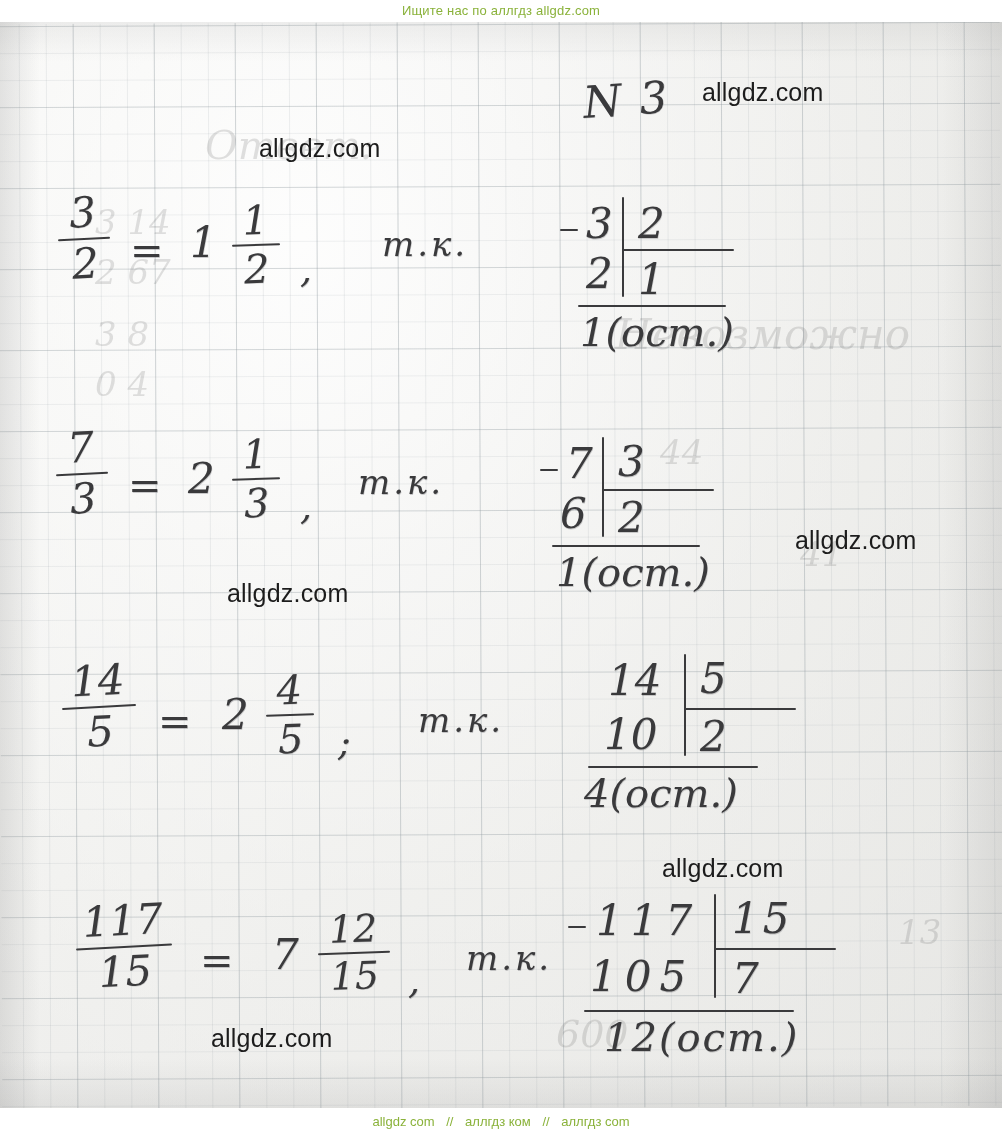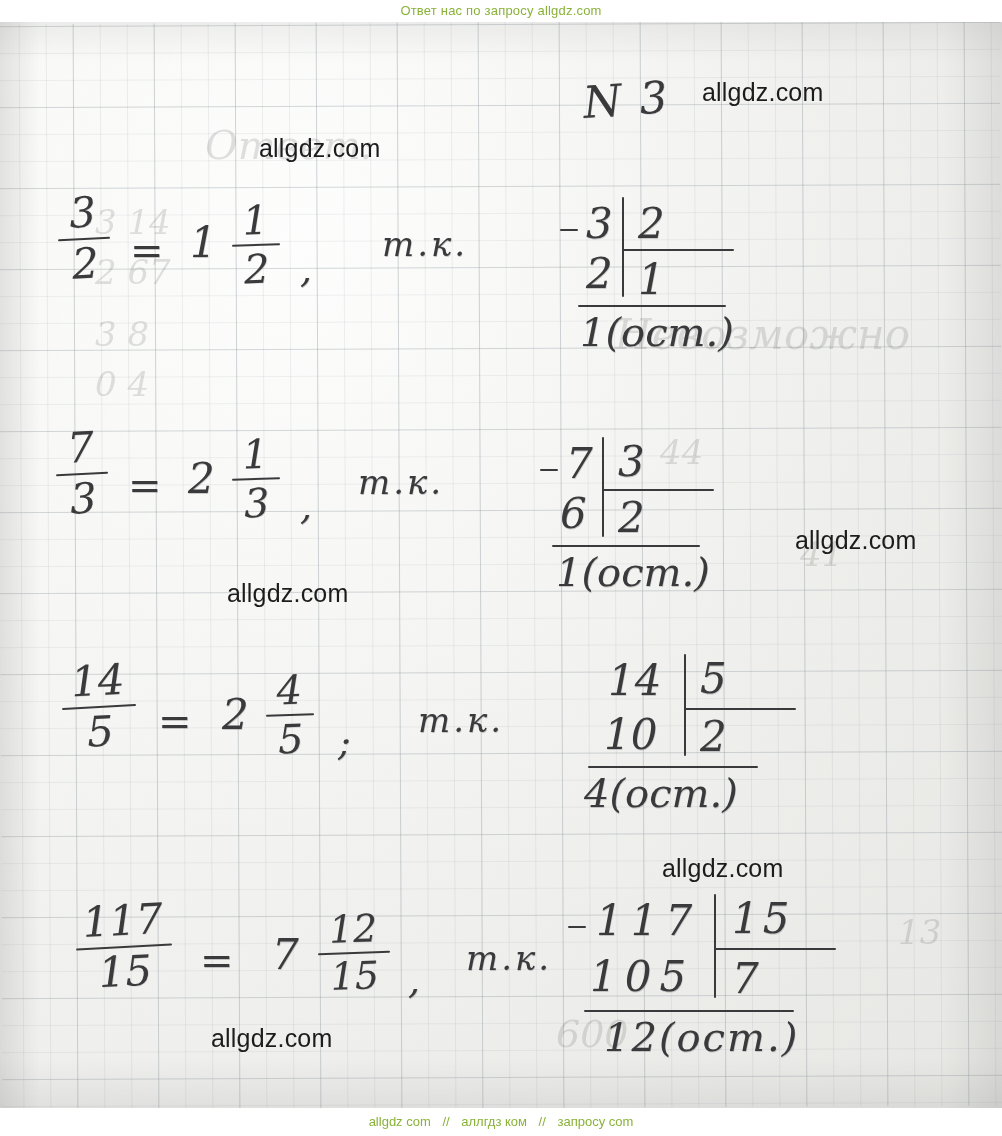--- a/index.html
+++ b/index.html
@@ -170,21 +170,21 @@
     font-family: "Liberation Sans", sans-serif;
     font-size: 25px;
     color: #1c1c1c;
     white-space: nowrap;
     letter-spacing: 0.2px;
   }
 </style>
 </head>
 <body>
 
-<div class="top-bar">Ответ нас по запросу allgdz.com</div>
+<div class="top-bar">Ищите нас по аллгдз allgdz.com</div>
 
 <div class="sheet">
   <div class="grid"></div>
 
   <div class="bleed">
     <span style="left:205px; top:100px; font-size:40px;">Ответ:</span>
     <span style="left:95px;  top:180px; font-size:34px;">3  14</span>
     <span style="left:95px;  top:230px; font-size:34px;">2  67</span>
     <span style="left:95px;  top:292px; font-size:34px;">3   8</span>
     <span style="left:95px;  top:342px; font-size:34px;">0   4</span>
@@ -312,14 +312,14 @@
   <div class="wm" style="left:211px; top:1002px;">allgdz.com</div>
 
   <div class="vignette"></div>
 </div>
 
 <div class="bottom-bar">
   <span>allgdz com</span>
   <span>//</span>
   <span>аллгдз ком</span>
   <span>//</span>
-  <span>запросу com</span>
+  <span>аллгдз com</span>
 </div>
 
 </body></html>

